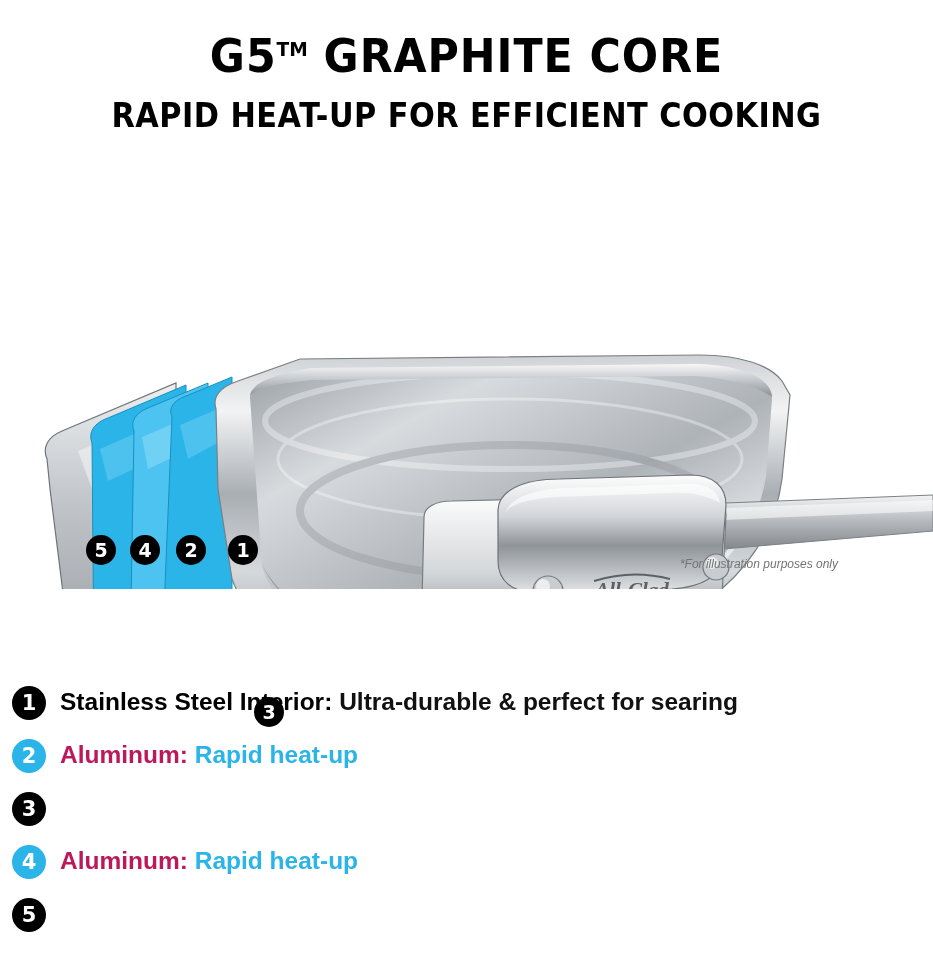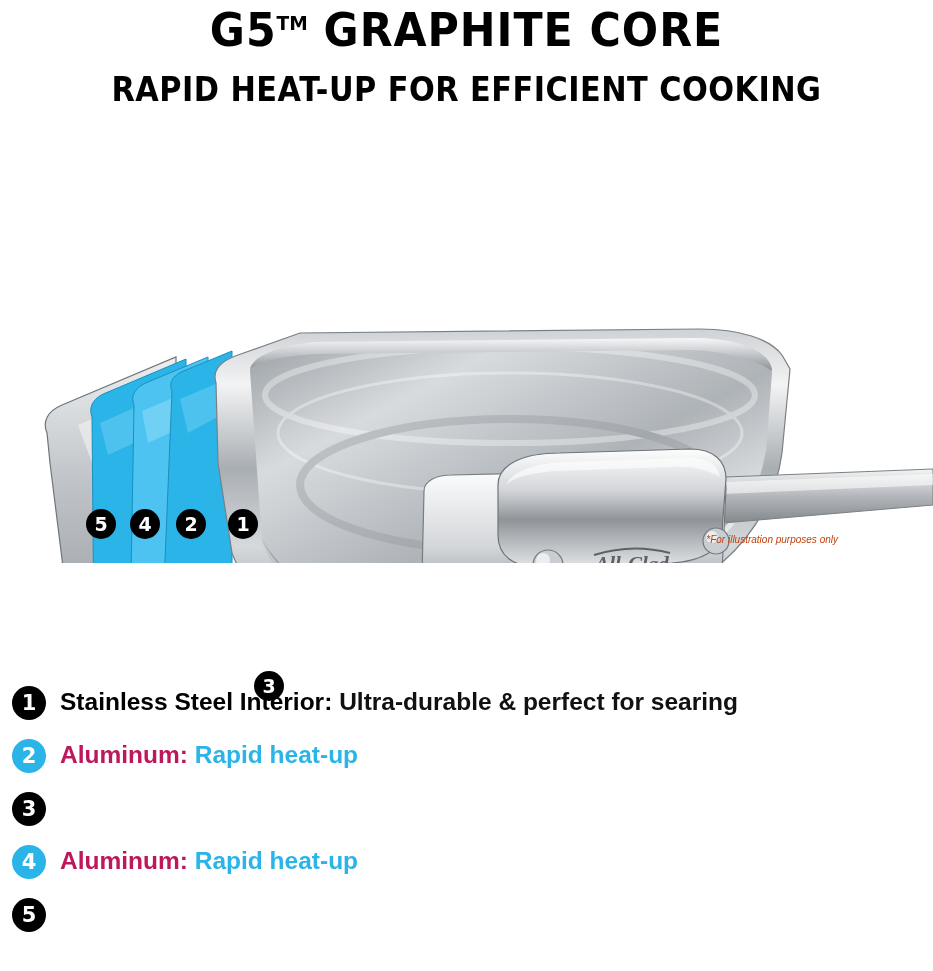--- a/index.html
+++ b/index.html
@@ -12,21 +12,21 @@
     height: 971px;
     font-family: "Liberation Sans", sans-serif;
     color: #111111;
     overflow: hidden;
     position: relative;
   }
 
   
   .header {
     text-align: center;
-    padding-top: 6px;
+    padding-top: 32px;
   }
   .title {
     font-family: "DejaVu Sans", sans-serif;
     font-weight: bold;
     font-size: 46px;
     letter-spacing: 1px;
     line-height: 1.05;
     transform: scaleX(0.93);
     color: #000;
     margin: 0;
@@ -55,23 +55,23 @@
   }
   .illustration svg {
     position: absolute;
     top: 0;
     left: 0;
   }
   .disclaimer {
     position: absolute;
     right: 95px;
     bottom: 18px;
-    font-size: 10px;
+    font-size: 12px;
     font-style: italic;
-    color: #c2410c;
+    color: #737373;
     font-family: "Liberation Sans", sans-serif;
   }
 
   
   .badge {
     position: absolute;
     width: 30px;
     height: 30px;
     border-radius: 50%;
     background: #000;

